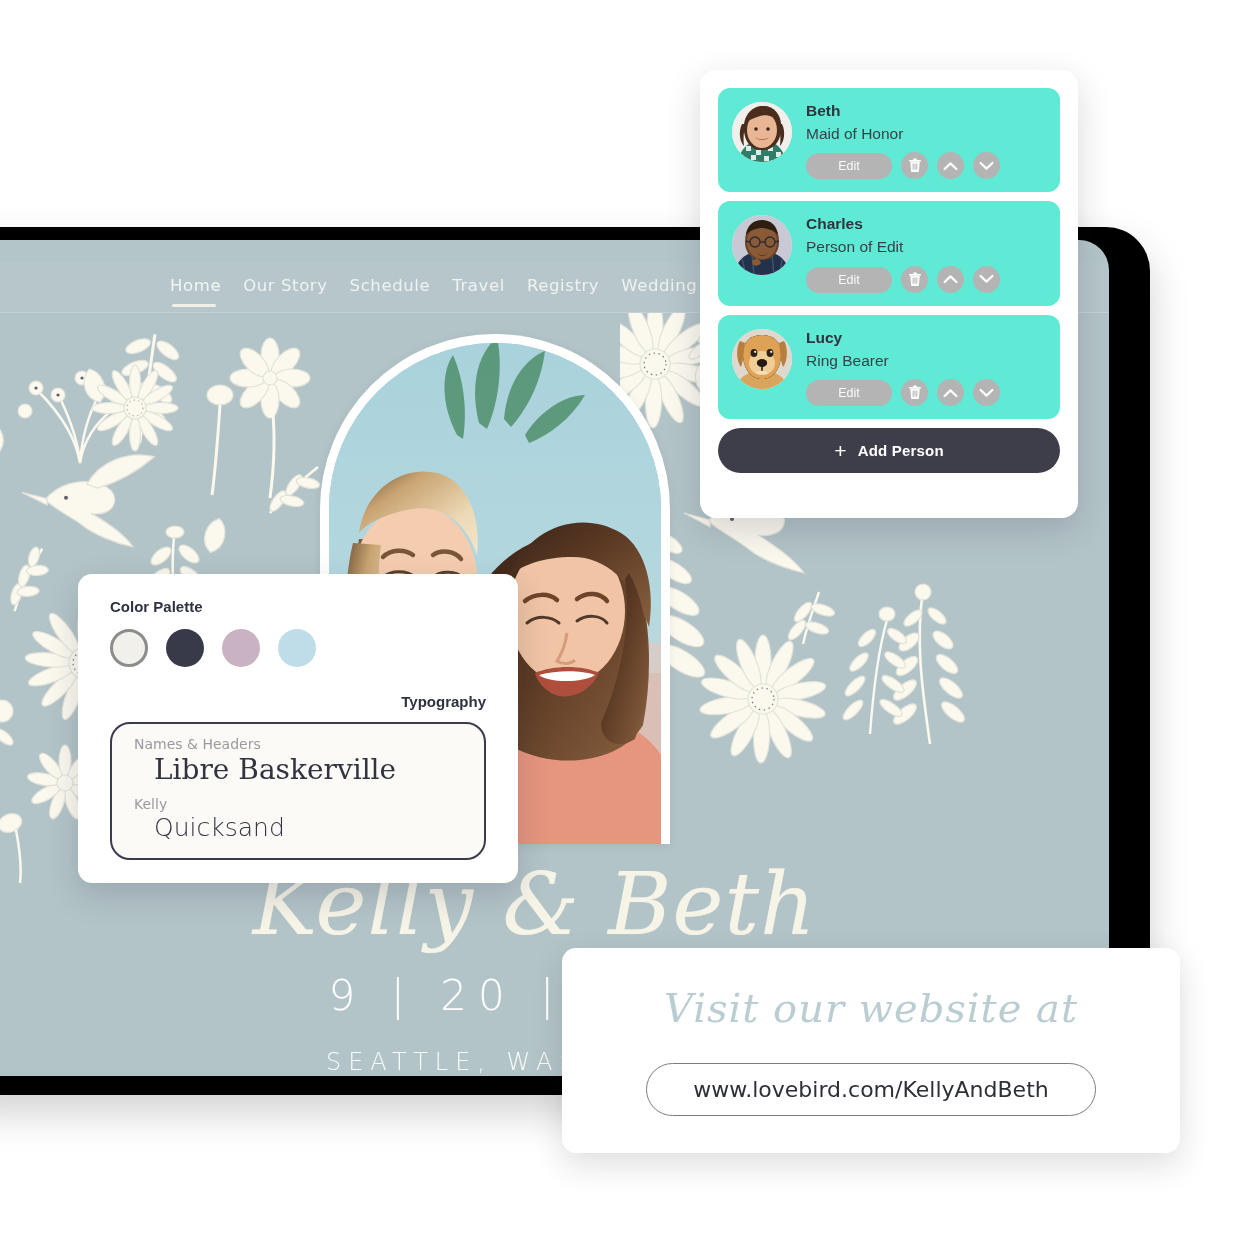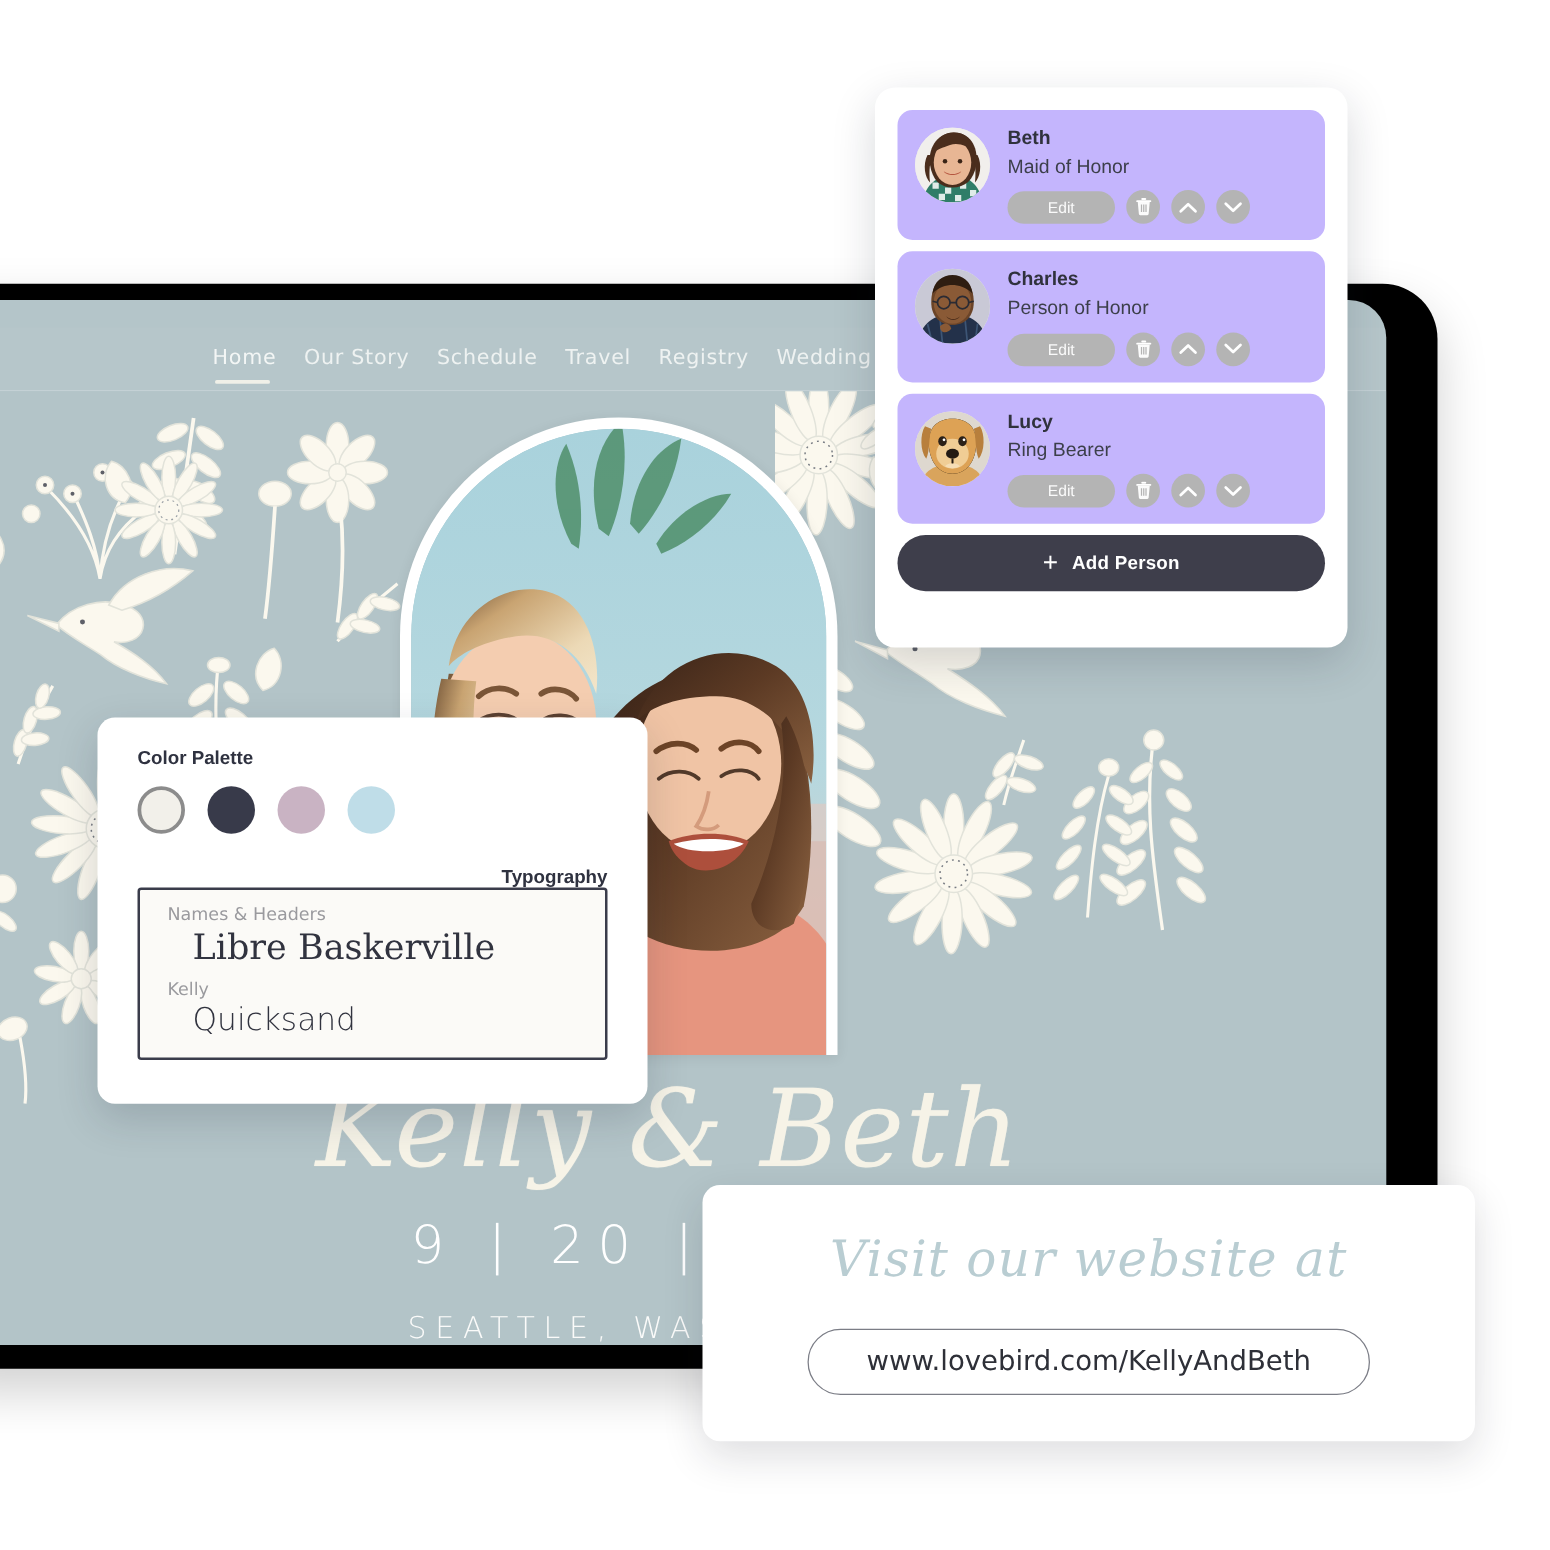--- a/index.html
+++ b/index.html
@@ -101,21 +101,21 @@
   
   .party-card {
     position: absolute; left: 700px; top: 70px;
     width: 378px; height: 448px;
     background: #ffffff; border-radius: 16px;
     box-shadow: 0 12px 34px rgba(25,30,45,.17);
     padding: 18px 18px 16px 18px;
   }
   .person-row {
     display:flex; align-items:flex-start; gap: 14px;
-    background: #c4b5fd; border-radius: 12px;
+    background: #5eead4; border-radius: 12px;
     padding: 14px 14px 13px 14px; margin-bottom: 9px;
   }
   .avatar {
     width: 60px; height: 60px; border-radius: 50%;
     flex: 0 0 60px; overflow: hidden; background:#e9e9ec;
   }
   .avatar svg { display:block; width:100%; height:100%; }
   .person-info { flex: 1; min-width: 0; }
   .person-name { font-size: 15.5px; font-weight: 700; color: #30323d; line-height: 1.15; }
   .person-role { font-size: 15.5px; color: #3c3f4a; margin-top: 5px; line-height: 1.2; }
@@ -148,21 +148,21 @@
     background: #ffffff; border-radius: 14px;
     box-shadow: 0 12px 32px rgba(25,30,45,.17);
     padding: 24px 32px;
   }
   .sc-title { font-size: 15px; font-weight: 700; color: #2f3240; }
   .swatches { display:flex; gap: 18px; margin-top: 14px; }
   .swatch { width: 38px; height: 38px; border-radius: 50%; }
   .swatch.sel { border: 3px solid #8c8c8c; }
   .sc-title2 { font-size: 15px; font-weight: 700; color: #2f3240; margin-top: 26px; text-align: right; }
   .type-box {
-    margin-top: 0; border: 2.5px solid #3a3c4b; border-radius: 3px;
+    margin-top: 12px; border: 2.5px solid #3a3c4b; border-radius: 20px;
     background: #fbfaf7; padding: 12px 22px 16px 22px;
   }
   .type-label { font-size: 14px; color: #9a9a9e; font-family:"DejaVu Sans", sans-serif; }
   .type-head {
     font-family: "DejaVu Serif", serif; font-size: 28px; color:#31333f;
     margin: 2px 0 10px 20px; line-height: 1.15;
   }
   .type-body {
     font-family: "DejaVu Sans", sans-serif; font-size: 25px; color:#31333f;
     margin-left: 20px; margin-top: 1px; font-weight: 300;
@@ -690,21 +690,21 @@
             <path d="M28 27h5"></path>
               <path d="M14 26l4 1"></path>
               <path d="M47 26l-4 1"></path>
           </g>
           <path d="M25 38 C28 41 33 41 36 38 C34 42 27 42 25 38 Z" fill="#4e2f1c"></path>
           <path d="M20 46 C24 42 28 44 29 48 C26 52 20 52 20 46 Z" fill="#8a5a36"></path>
         </svg>
       </div>
       <div class="person-info">
         <div class="person-name">Charles</div>
-        <div class="person-role">Person of Honor</div>
+        <div class="person-role">Person of Edit</div>
         <div class="person-actions">
           <button class="btn-edit">Edit</button>
           <button class="icon-btn">
             <svg width="14" height="15" viewBox="0 0 14 15">
               <path d="M2.2 3.6h9.6l-.9 9.6a1 1 0 0 1-1 .9H4.1a1 1 0 0 1-1-.9L2.2 3.6z" fill="#fff" opacity=".95"></path>
               <rect x="1" y="2.1" width="12" height="1.5" rx=".7" fill="#fff"></rect>
               <rect x="5" y=".4" width="4" height="1.6" rx=".8" fill="#fff"></rect>
               <g stroke="#b4b4b4" stroke-width="1">
                   <path d="M5.2 5.6v6M7 5.6v6M8.8 5.6v6"></path>
                 </g>

